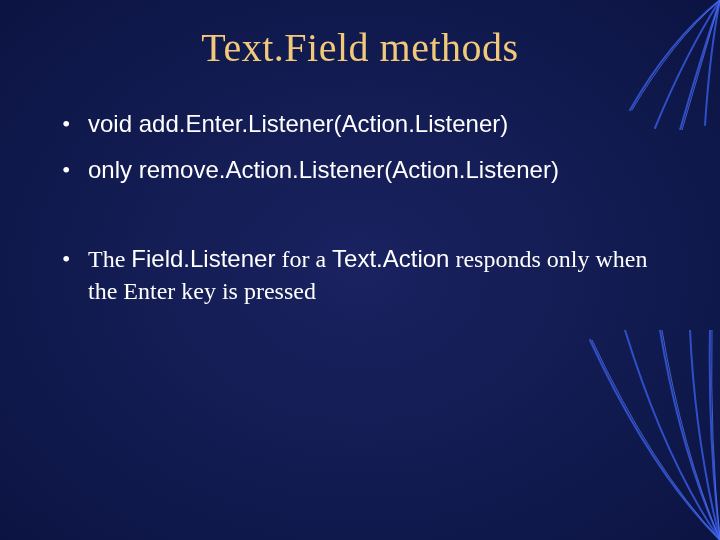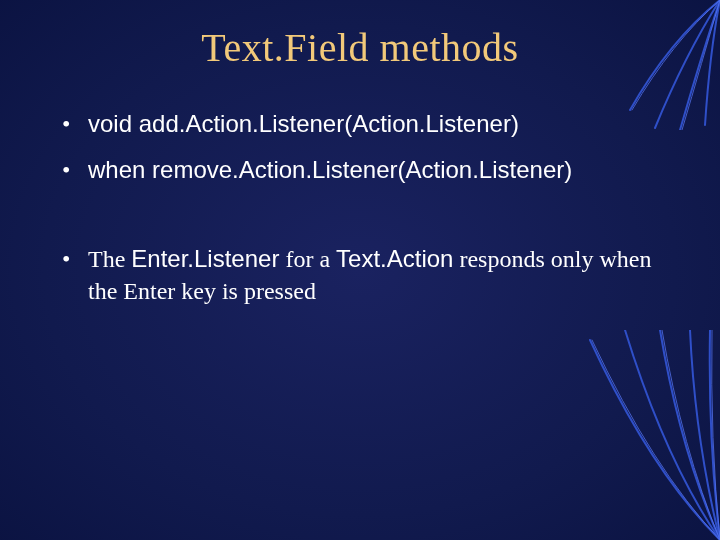--- a/index.html
+++ b/index.html
@@ -120,27 +120,27 @@
       <path d="M190 210 Q152 118 132 0"></path>
       <path d="M190 210 Q180 110 182 0"></path>
     </g>
   </svg>
 
   <div class="title">Text.Field methods</div>
 
   <div class="body">
     <ul class="bullets">
       <li>
-        <span class="code-font">void add.Action.Listener(Action.Listener)</span>
+        <span class="code-font">void add.Enter.Listener(Action.Listener)</span>
       </li>
       <li>
-        <span class="code-font">when remove.Action.Listener(Action.Listener)</span>
+        <span class="code-font">only remove.Action.Listener(Action.Listener)</span>
       </li>
       <li style="list-style: none; padding: 0px; margin: 0px; height: 42px; position: static;" class="gap"></li>
       <li>
         <span class="mix">
-          <span class="serif">The </span><span class="sans">Enter.Listener</span><span class="serif"> for a </span><span class="sans">Text.Action</span><span class="serif"> responds only when the Enter key is pressed</span>
+          <span class="serif">The </span><span class="sans">Field.Listener</span><span class="serif"> for a </span><span class="sans">Text.Action</span><span class="serif"> responds only when the Enter key is pressed</span>
         </span>
       </li>
     </ul>
   </div>
 
 </div>
 
 </body></html>

